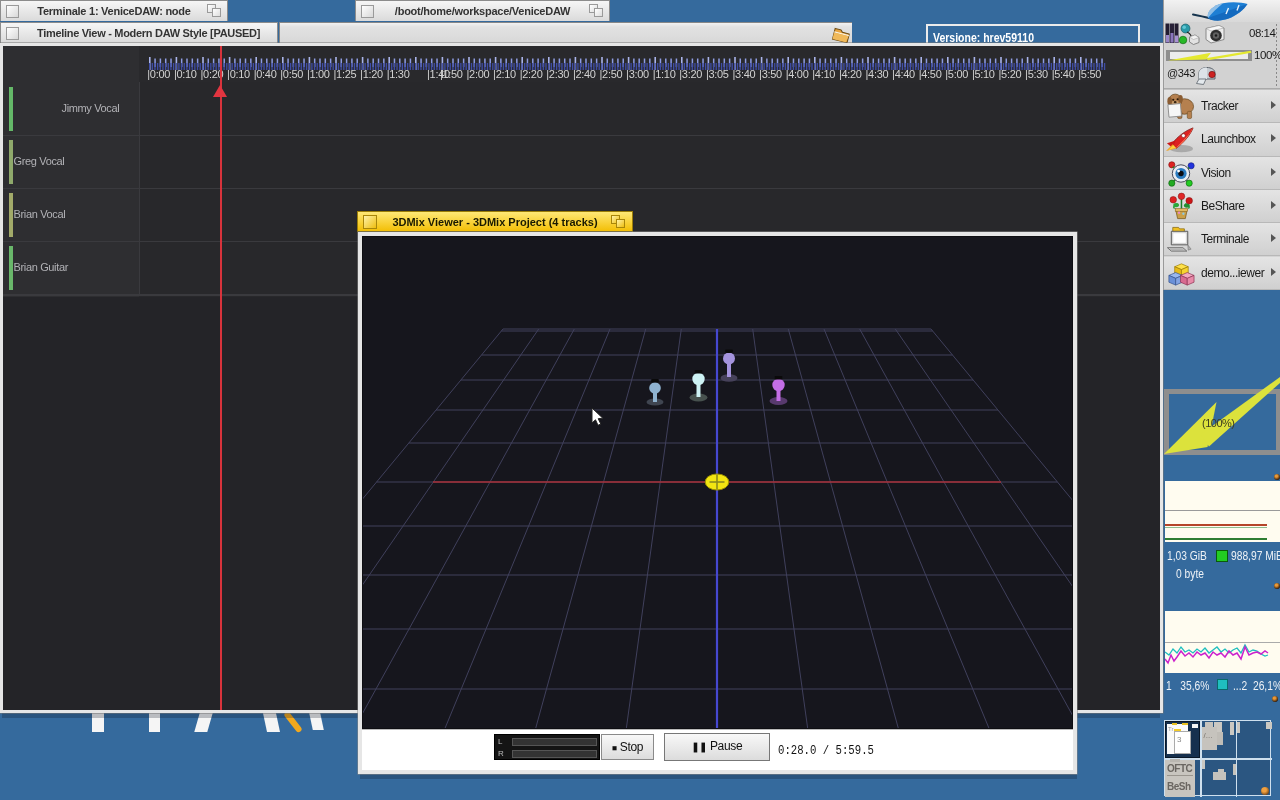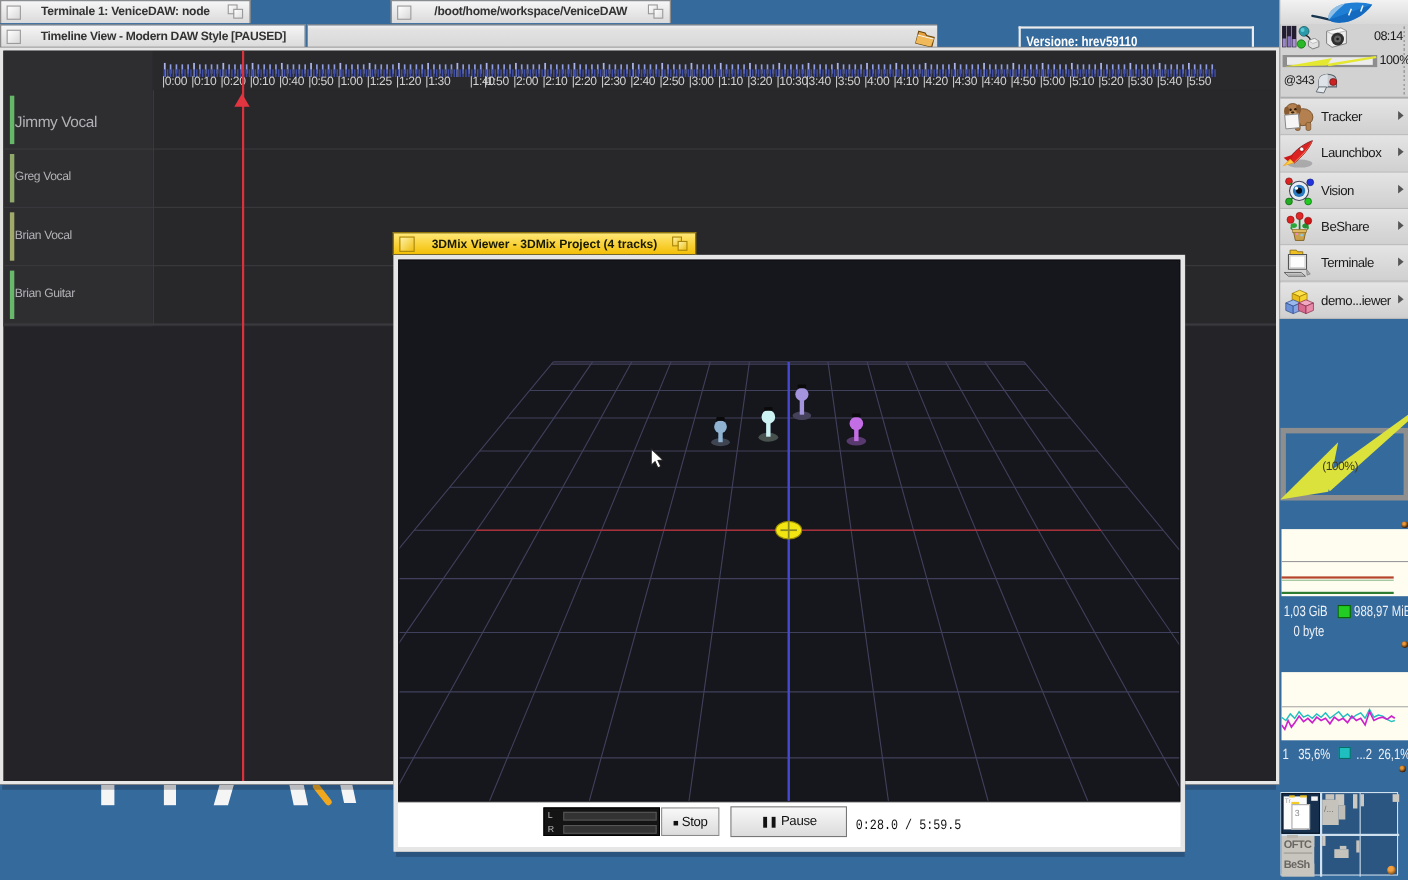--- a/index.html
+++ b/index.html
@@ -622,21 +622,21 @@
 <span class="rl" style="left:436.9px">|1:50</span>
 <span class="rl" style="left:463.5px">|2:00</span>
 <span class="rl" style="left:490.1px">|2:10</span>
 <span class="rl" style="left:516.7px">|2:20</span>
 <span class="rl" style="left:543.3px">|2:30</span>
 <span class="rl" style="left:569.9px">|2:40</span>
 <span class="rl" style="left:596.5px">|2:50</span>
 <span class="rl" style="left:623.1px">|3:00</span>
 <span class="rl" style="left:649.7px">|1:10</span>
 <span class="rl" style="left:676.3px">|3:20</span>
-<span class="rl" style="left:702.9px">|10:30</span>
+<span class="rl" style="left:702.9px">|3:05</span>
 <span class="rl" style="left:729.5px">|3:40</span>
 <span class="rl" style="left:756.1px">|3:50</span>
 <span class="rl" style="left:782.7px">|4:00</span>
 <span class="rl" style="left:809.3px">|4:10</span>
 <span class="rl" style="left:835.9px">|4:20</span>
 <span class="rl" style="left:862.5px">|4:30</span>
 <span class="rl" style="left:889.1px">|4:40</span>
 <span class="rl" style="left:915.7px">|4:50</span>
 <span class="rl" style="left:942.3px">|5:00</span>
 <span class="rl" style="left:968.9px">|5:10</span>
@@ -647,21 +647,21 @@
     </div>
   <div class="abs" style="left:0;top:88.5px;width:1157px;height:1px;background:#3a3a3e;"></div>
   <div class="abs" style="left:0;top:141.5px;width:1157px;height:1px;background:#3a3a3e;"></div>
   <div class="abs" style="left:0;top:194.5px;width:1157px;height:1px;background:#3a3a3e;"></div>
   <div class="abs" style="left:0;top:248px;width:1157px;height:1.5px;background:#3a3a3e;"></div>
   <div class="abs" style="left:136px;top:36px;width:1px;height:214px;background:#3a3a3e;"></div>
   <div class="abs" style="left:5.5px;top:41px;width:4.3px;height:44px;background:#64b868;"></div>
   <div class="abs" style="left:5.5px;top:94px;width:4.3px;height:44px;background:#8fa96b;"></div>
   <div class="abs" style="left:5.5px;top:147px;width:4.3px;height:44px;background:#a2aa69;"></div>
   <div class="abs" style="left:5.5px;top:200px;width:4.3px;height:44px;background:#69b76a;"></div>
-  <div class="abs" style="left:10.5px;top:56px;font-size:14px;letter-spacing:-0.35px;color:#b2b2b6;">Jimmy Vocal</div>
+  <div class="abs" style="left:10.5px;top:56px;font-size:11px;letter-spacing:-0.35px;color:#b2b2b6;padding-left:48px;">Jimmy Vocal</div>
   <div class="abs" style="left:10.5px;top:109px;font-size:11px;letter-spacing:-0.35px;color:#b2b2b6;">Greg Vocal</div>
   <div class="abs" style="left:10.5px;top:162px;font-size:11px;letter-spacing:-0.35px;color:#b2b2b6;">Brian Vocal</div>
   <div class="abs" style="left:10.5px;top:215px;font-size:11px;letter-spacing:-0.35px;color:#b2b2b6;">Brian Guitar</div>
   <div class="abs" style="left:216.5px;top:0;width:2.2px;height:664px;background:#d8333c;"></div>
   <div class="abs" style="left:210px;top:39px;width:0;height:0;border-left:7.5px solid transparent;border-right:7.5px solid transparent;border-bottom:12px solid #e23540;"></div>
 </div>
 
 <div class="abs" style="left:360px;top:774px;width:717px;height:5px;background:rgba(10,20,35,0.25);"></div>
 <div class="abs" style="left:357px;top:210.5px;width:276px;height:21.5px;background:linear-gradient(#ffe876,#f3bf06);border:1px solid #9c7e08;border-bottom:1px solid #6e5a00;">
   <div style="position:absolute;left:5px;top:3px;width:14px;height:14px;background:linear-gradient(135deg,#fff2a8,#eebe10);border:1px solid #a8860a;"></div>

